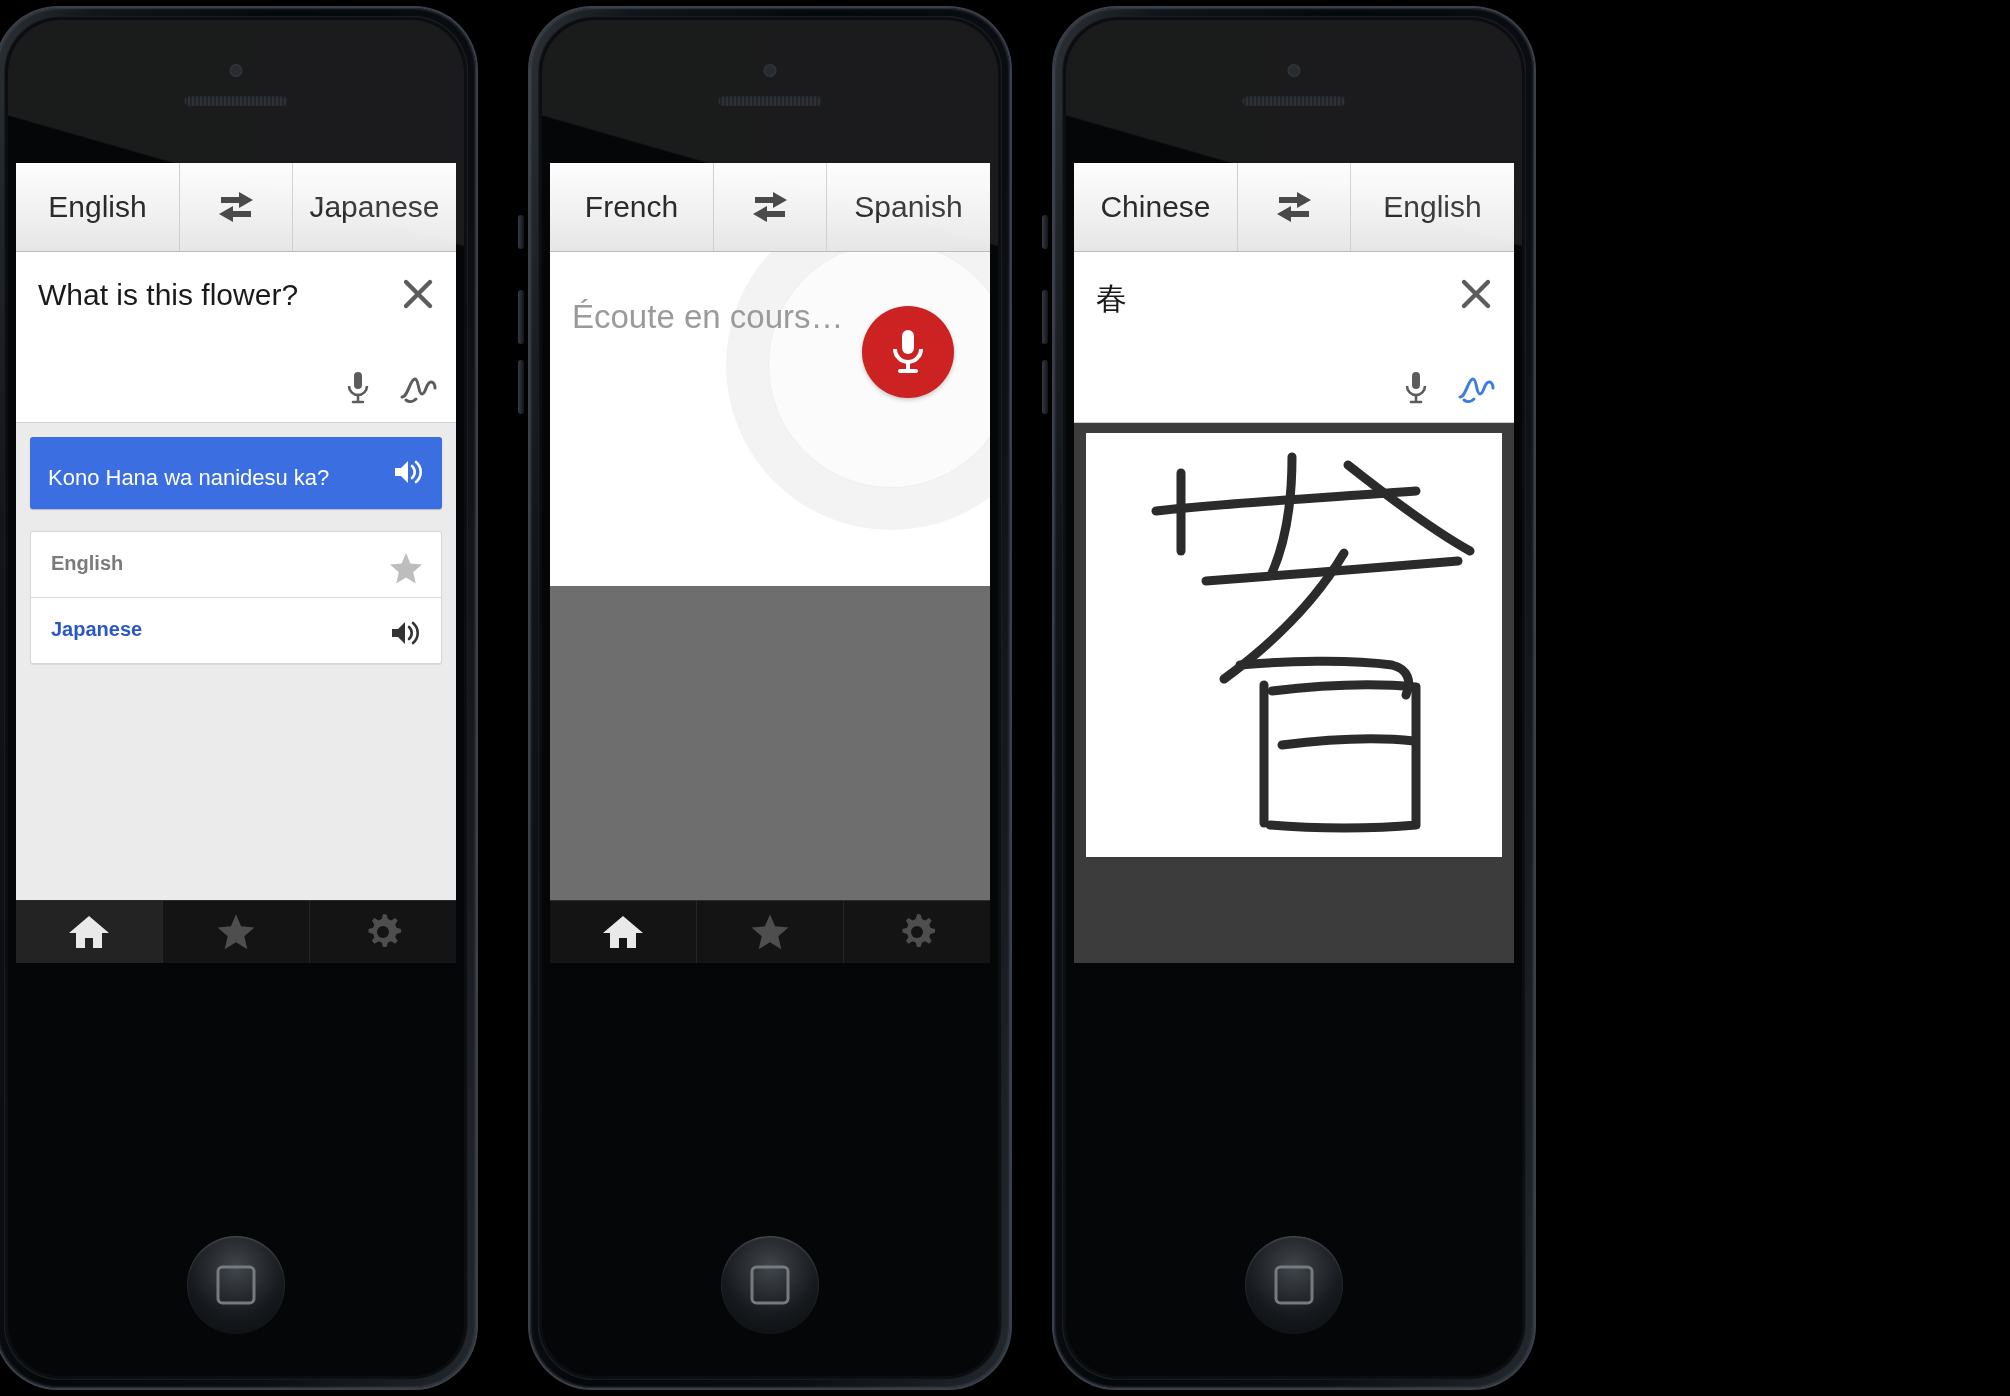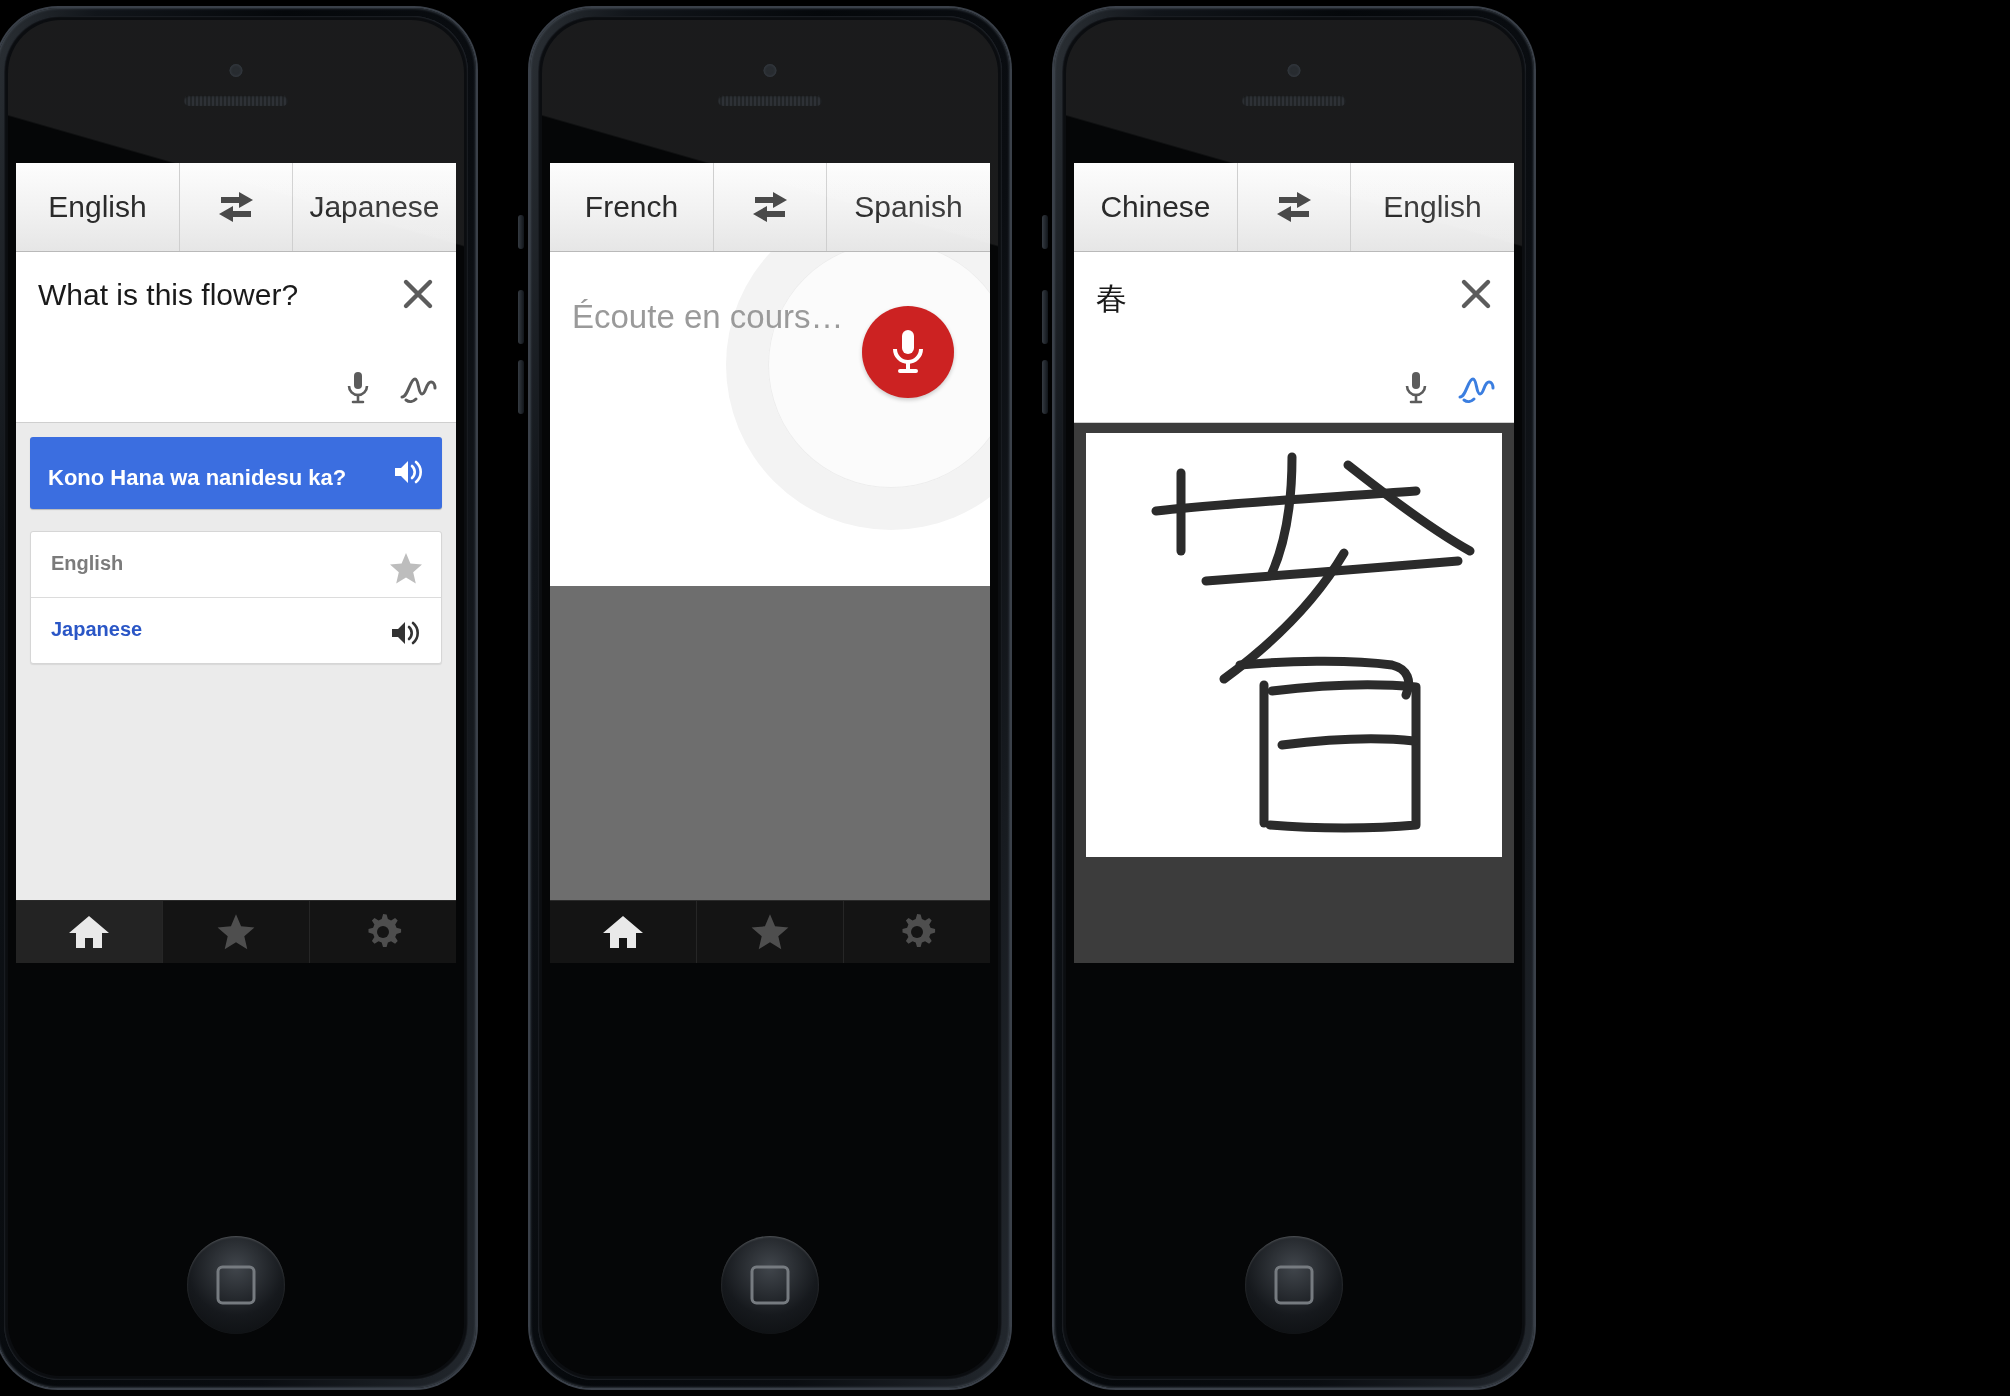--- a/index.html
+++ b/index.html
@@ -77,21 +77,21 @@
   .srctext.cjk{font-size:31px;}
   .placeholder{position:absolute;left:22px;top:40px;font-size:33px;color:#9a9a9a;}
   .clearx{position:absolute;right:18px;top:22px;width:40px;height:40px;}
   .inputicons{position:absolute;right:18px;bottom:16px;display:flex;gap:26px;align-items:center;}
 
   
   .results{background:#ebebeb;padding:14px 14px 0 14px;height:100%;}
   .bluecard{background:#3b6ee0;border-radius:3px;padding:16px 18px 18px 18px;position:relative;
     box-shadow:0 1px 1px rgba(0,0,0,.22);}
   .bluecard .big{color:#fff;font-size:37px;line-height:1.18;padding-right:48px;}
-  .bluecard .romaji{color:#fff;font-size:22px;font-weight:bold;margin-top:12px;}
+  .bluecard .romaji{color:#fff;font-size:22px;font-weight:normal;margin-top:12px;}
   .spkr{position:absolute;right:16px;top:20px;width:34px;height:30px;}
 
   .histcard{background:#fff;border:1px solid #d6d6d6;border-radius:3px;margin-top:22px;
     box-shadow:0 1px 1px rgba(0,0,0,.08);}
   .histrow{padding:20px 20px 22px 20px;border-bottom:1px solid #dcdcdc;position:relative;}
   .histrow:last-child{border-bottom:none;}
   .histlang{font-size:20px;font-weight:bold;color:#7b7b7b;}
   .histlang.blue{color:#2a56c6;}
   .histtext{font-size:31px;color:#1a1a1a;margin-top:9px;}
   .histtext.blue{color:#2a56c6;}

